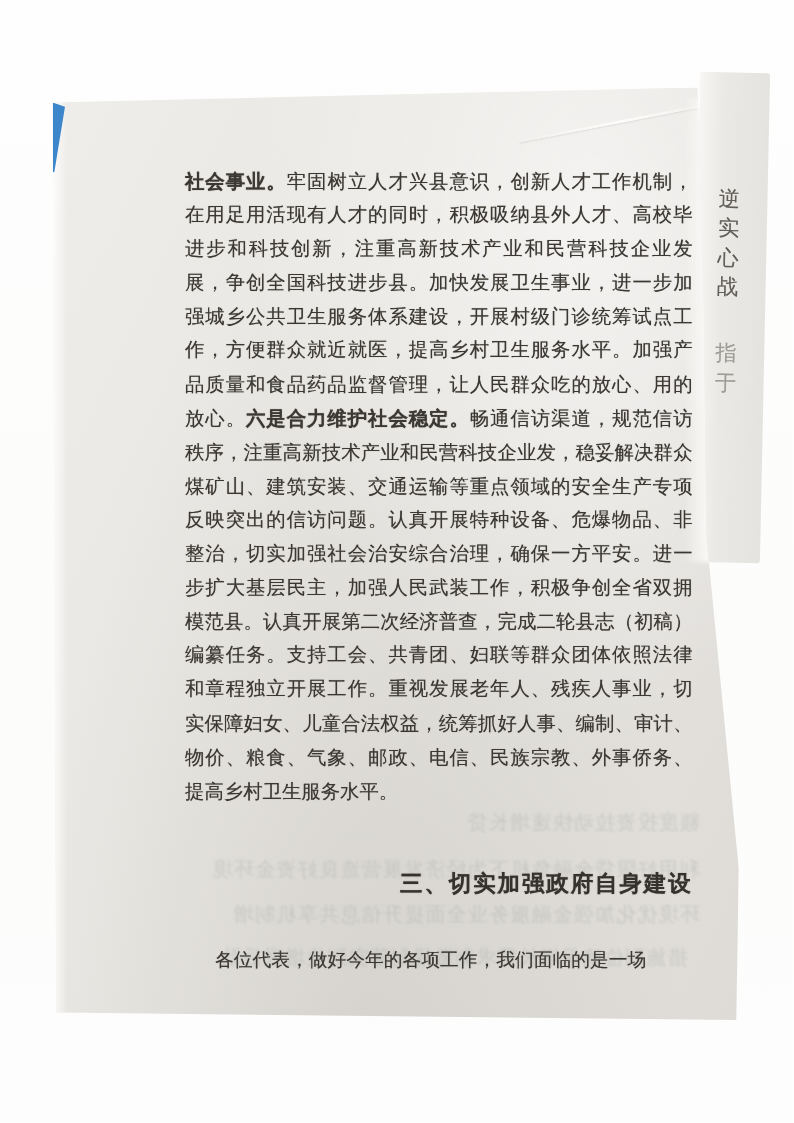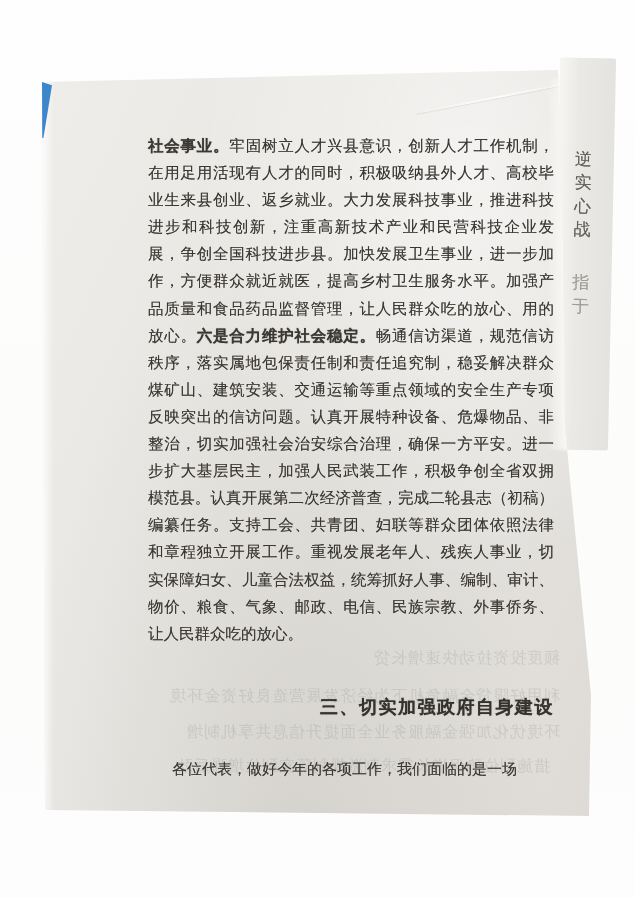--- a/index.html
+++ b/index.html
@@ -120,37 +120,37 @@
 
     <div class="bleed bleed-0">额度投资拉动快速增长贷</div>
     <div class="bleed bleed-1">利用好限贷金融危机下为经济发展营造良好资金环境</div>
     <div class="bleed bleed-2">环境优化加强金融服务业全面提升信息共享机制增</div>
     <div class="bleed bleed-3">措施到位确保增长需求刺激规划落实到位增强后劲</div>
 
     <div class="body-text">
 
     <div class="text-line"><span class="b">社会事业。</span><span>牢固树立人才兴县意识，创新人才工作机制，</span></div>
         <div class="text-line"><span>在用足用活现有人才的同时，积极吸纳县外人才、高校毕</span></div>
-        <div class="text-line"><span>业生来县创业、返乡就业。大力发展科技事业，推进科技</span></div>
         <div class="text-line"><span>进步和科技创新，注重高新技术产业和民营科技企业发</span></div>
         <div class="text-line"><span>展，争创全国科技进步县。加快发展卫生事业，进一步加</span></div>
+        <div class="text-line"><span>强城乡公共卫生服务体系建设，开展村级门诊统筹试点工</span></div>
         <div class="text-line"><span>作，方便群众就近就医，提高乡村卫生服务水平。加强产</span></div>
         <div class="text-line"><span>品质量和食品药品监督管理，让人民群众吃的放心、用的</span></div>
         <div class="text-line"><span>放心。</span><span class="b">六是合力维护社会稳定。</span><span>畅通信访渠道，规范信访</span></div>
-        <div class="text-line"><span>秩序，落实属地包保责任制和责任追究制，稳妥解决群众</span></div>
+        <div class="text-line"><span>秩序，注重高新技术产业和民营科技企业发，稳妥解决群众</span></div>
         <div class="text-line"><span>煤矿山、建筑安装、交通运输等重点领域的安全生产专项</span></div>
         <div class="text-line"><span>反映突出的信访问题。认真开展特种设备、危爆物品、非</span></div>
         <div class="text-line"><span>整治，切实加强社会治安综合治理，确保一方平安。进一</span></div>
         <div class="text-line"><span>步扩大基层民主，加强人民武装工作，积极争创全省双拥</span></div>
         <div class="text-line"><span>模范县。认真开展第二次经济普查，完成二轮县志（初稿）</span></div>
         <div class="text-line"><span>编纂任务。支持工会、共青团、妇联等群众团体依照法律</span></div>
         <div class="text-line"><span>和章程独立开展工作。重视发展老年人、残疾人事业，切</span></div>
         <div class="text-line"><span>实保障妇女、儿童合法权益，统筹抓好人事、编制、审计、</span></div>
         <div class="text-line"><span>物价、粮食、气象、邮政、电信、民族宗教、外事侨务、</span></div>
-        <div class="text-line last"><span>让人民群众吃的放心。</span></div>
+        <div class="text-line last"><span>提高乡村卫生服务水平。</span></div>
       </div>
 
     <h2 class="heading">三、切实加强政府自身建设</h2>
     <p class="closing">各位代表，做好今年的各项工作，我们面临的是一场</p>
     <div class="pageno">- 24 -</div>
   </div>
 
 </div>
 
 </body></html>

